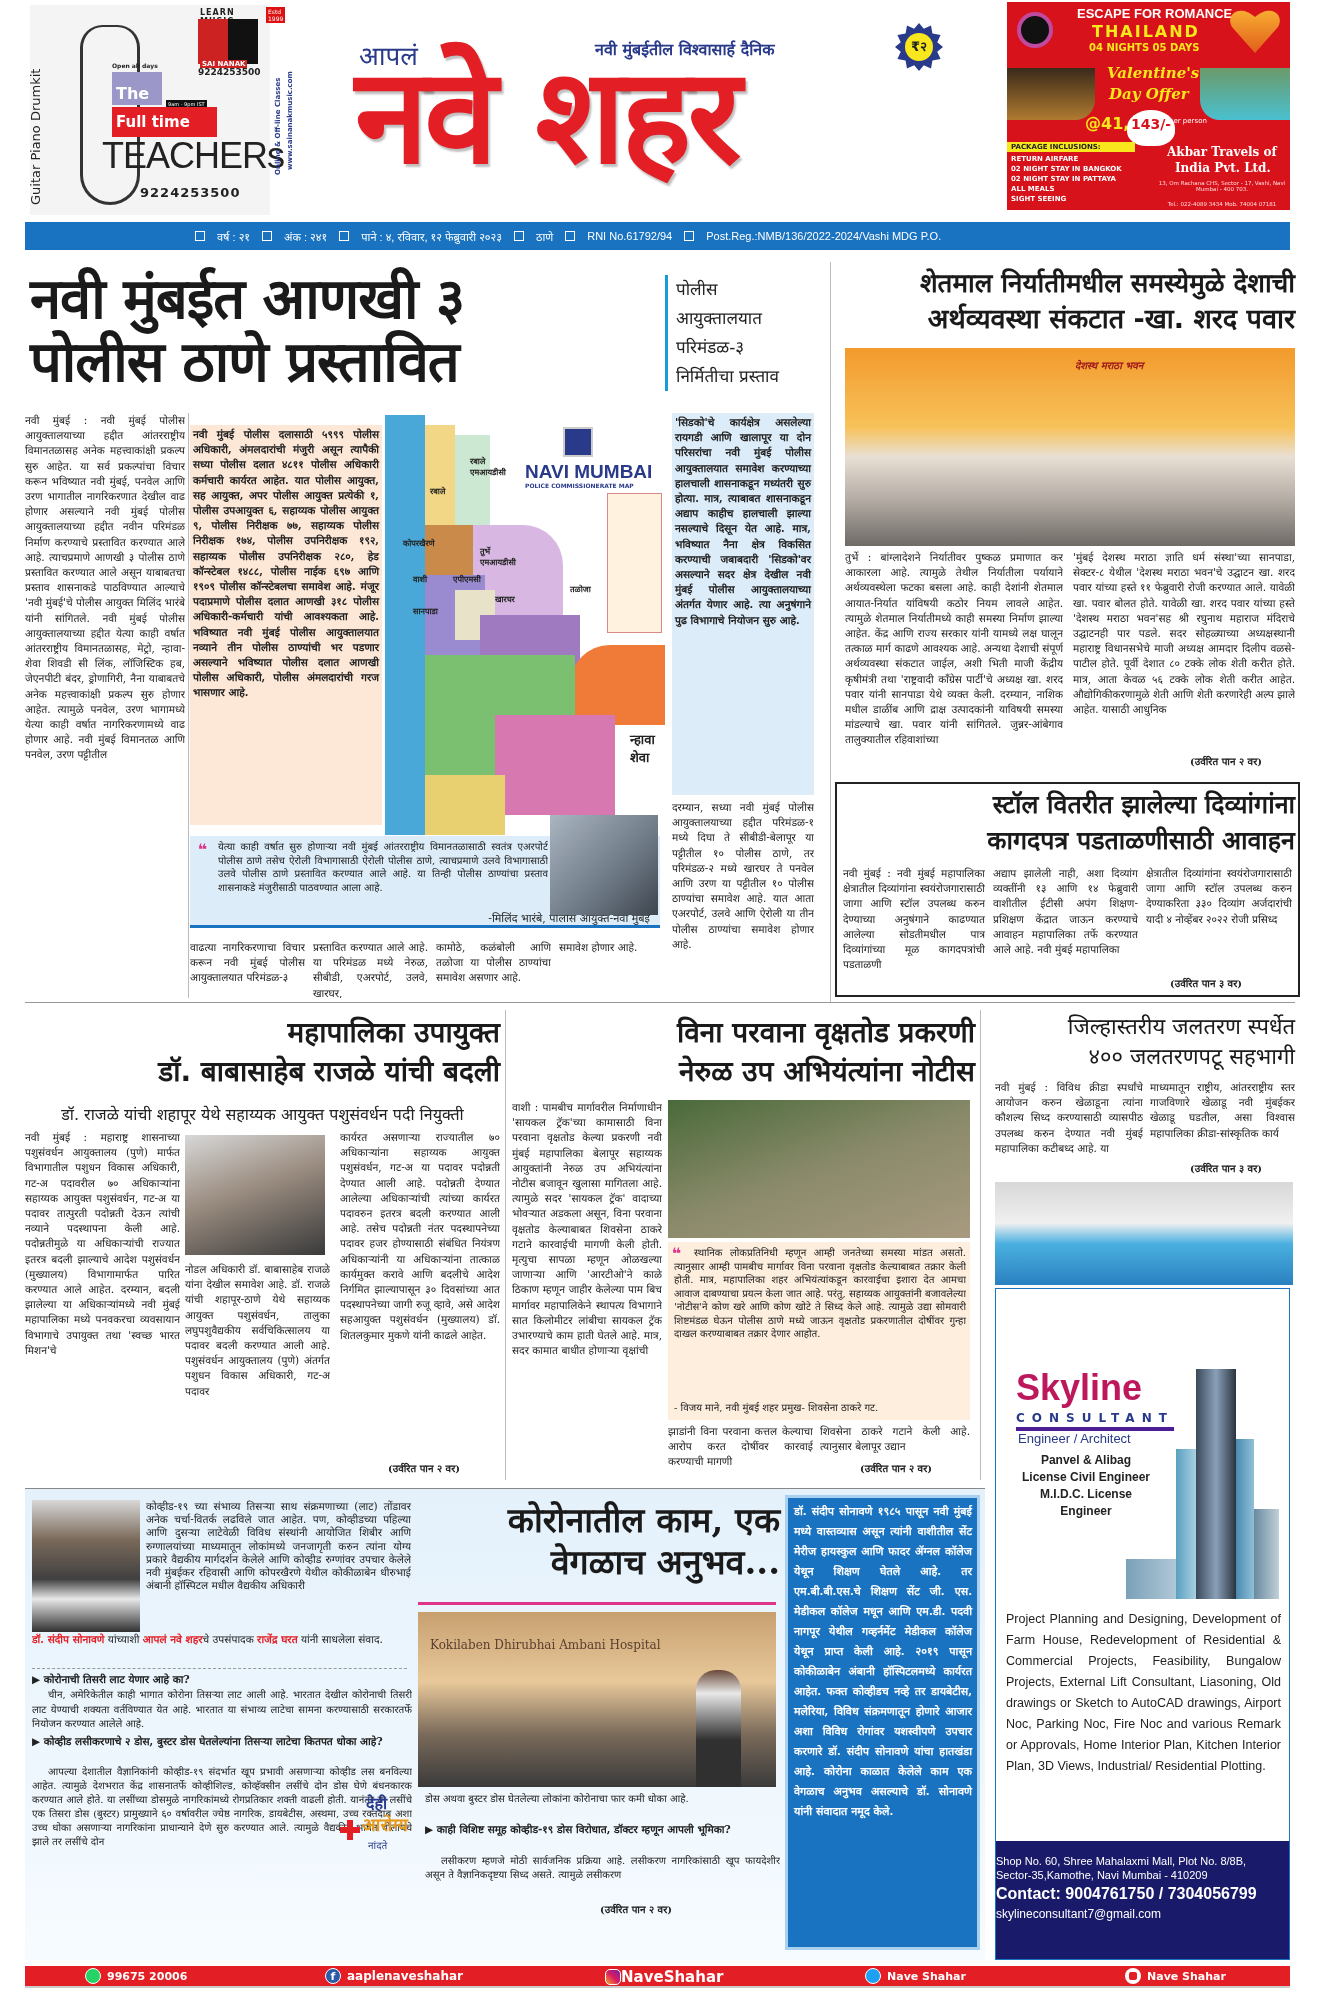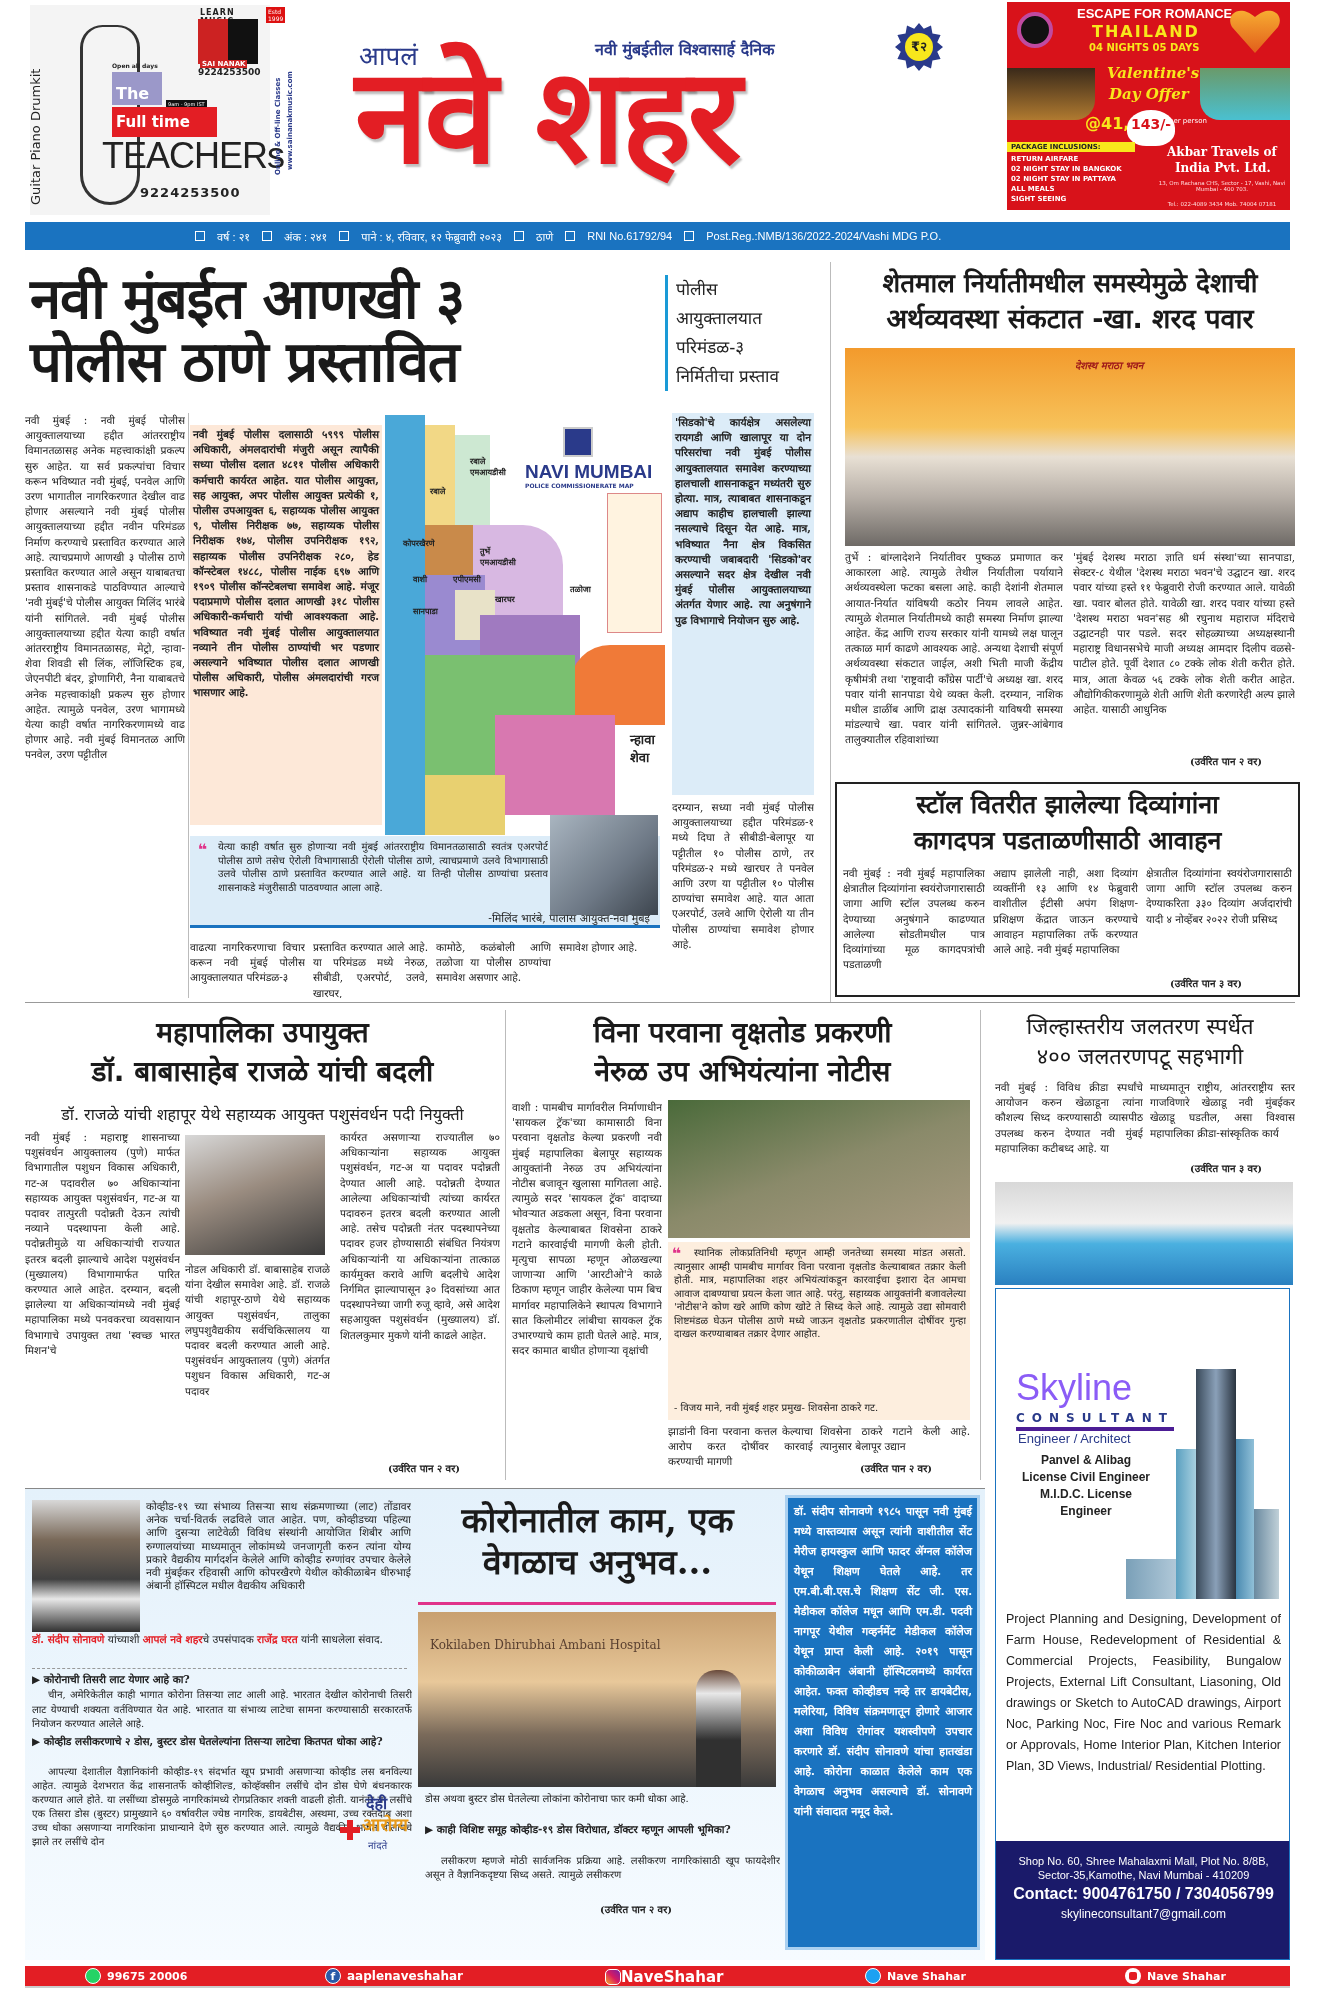--- a/index.html
+++ b/index.html
@@ -1,19 +1,19 @@
 <!DOCTYPE html>
 <html><head>
 <meta charset="utf-8">
 <style>
 *{box-sizing:border-box;margin:0;padding:0}
 body{width:1318px;height:1995px;background:#fff;font-family:"DejaVu Sans",sans-serif;color:#222;position:relative;overflow:hidden}
 .abs{position:absolute}
 .txt{font-family:"DejaVu Serif",serif;font-size:10.5px;line-height:15.2px;color:#222;text-align:justify;overflow:hidden}
-.hl{font-family:"DejaVu Sans",sans-serif;font-weight:bold;color:#1a1a1a;text-align:center;line-height:1.05}
+.hl{font-family:"DejaVu Sans",sans-serif;font-weight:bold;color:#1a1a1a;text-align:right;line-height:1.05}
 .photo{background:linear-gradient(135deg,#a9b5c0,#6d7885 60%,#3d454e)}
 .rule-v{background:#bbb;width:1px}
 </style>
 </head>
 <body>
 
 <div class="abs" style="left:30px;top:5px;width:240px;height:210px;background:#f4f4f4;">
   <div class="abs" style="left:-2px;top:100px;width:190px;transform:rotate(-90deg);transform-origin:0 0;top:200px;font-size:13px;color:#222;">Guitar  Piano  Drumkit</div>
   <div class="abs" style="left:50px;top:20px;width:60px;height:180px;border:3px solid #333;border-radius:30px 30px 40px 40px;border-top-width:2px;"></div>
   <div class="abs" style="left:170px;top:3px;font-size:8px;font-weight:bold;letter-spacing:1px;">LEARN MUSIC</div>
@@ -181,34 +181,34 @@
 <div class="abs rule-v" style="left:980px;top:1010px;height:470px;"></div>
 
 <div class="abs hl" style="left:985px;top:1015px;width:310px;font-size:22px;font-weight:normal;font-family:'DejaVu Serif',serif;">जिल्हास्तरीय जलतरण स्पर्धेत</div>
 <div class="abs hl" style="left:985px;top:1045px;width:310px;font-size:22px;font-weight:normal;font-family:'DejaVu Serif',serif;">४०० जलतरणपटू सहभागी</div>
 <div class="abs txt" style="left:995px;top:1080px;width:148px;height:100px;">नवी मुंबई : विविध क्रीडा स्पर्धांचे आयोजन करुन खेळाडूना त्यांना कौशल्य सिध्द करण्यासाठी व्यासपीठ उपलब्ध करुन देण्यात नवी मुंबई महापालिका कटीबध्द आहे. या</div>
 <div class="abs txt" style="left:1150px;top:1080px;width:145px;height:78px;">माध्यमातून राष्ट्रीय, आंतरराष्ट्रीय स्तर गाजविणारे खेळाडू नवी मुंबईकर खेळाडू घडतील, असा विश्वास महापालिका क्रीडा-सांस्कृतिक कार्य</div>
 <div class="abs" style="left:1190px;top:1161px;font-size:10px;font-weight:bold;font-family:'DejaVu Serif',serif;">(उर्वरित पान ३ वर)</div>
 <div class="abs photo" style="left:995px;top:1182px;width:298px;height:103px;background:linear-gradient(180deg,#d8d8d8 0%,#f0f0f0 40%,#4ab0e0 60%,#2a80c0 100%);"></div>
 
 <div class="abs" style="left:995px;top:1288px;width:295px;height:672px;border:1px solid #1a73c0;background:#fff;overflow:hidden;">
-  <div class="abs" style="left:20px;top:78px;font-size:36px;font-weight:normal;color:#8b5cf6;font-family:'Liberation Sans',sans-serif;">Skyline</div>
+  <div class="abs" style="left:20px;top:78px;font-size:36px;font-weight:bold;color:#be185d;font-family:'Liberation Sans',sans-serif;">Skyline</div>
   <div class="abs" style="left:20px;top:122px;font-size:12px;font-weight:bold;color:#2a3a8a;letter-spacing:7px;border-bottom:4px solid #4c1d95;padding-bottom:2px;">CONSULTANT</div>
   <div class="abs" style="left:22px;top:142px;font-size:13px;color:#2a3a8a;font-family:'Liberation Sans',sans-serif;">Engineer / Architect</div>
   <div class="abs" style="left:10px;top:164px;width:160px;text-align:center;font-size:12px;font-weight:bold;font-family:'Liberation Sans',sans-serif;">Panvel &amp; Alibag</div>
   <div class="abs" style="left:10px;top:181px;width:160px;text-align:center;font-size:12px;font-weight:bold;font-family:'Liberation Sans',sans-serif;">License Civil Engineer</div>
   <div class="abs" style="left:10px;top:198px;width:160px;text-align:center;font-size:12px;font-weight:bold;font-family:'Liberation Sans',sans-serif;">M.I.D.C. License</div>
   <div class="abs" style="left:10px;top:215px;width:160px;text-align:center;font-size:12px;font-weight:bold;font-family:'Liberation Sans',sans-serif;">Engineer</div>
   <div class="abs" style="left:200px;top:80px;width:40px;height:230px;background:linear-gradient(90deg,#3a4a5a,#8aa0b8,#2a3440);"></div>
   <div class="abs" style="left:180px;top:160px;width:20px;height:150px;background:linear-gradient(90deg,#5aa0c0,#a8d0e0);"></div>
   <div class="abs" style="left:240px;top:150px;width:18px;height:160px;background:linear-gradient(90deg,#4a8ab0,#90c0d8);"></div>
   <div class="abs" style="left:258px;top:220px;width:25px;height:90px;background:linear-gradient(90deg,#6a8aa0,#c0d0d8);"></div>
   <div class="abs" style="left:130px;top:270px;width:50px;height:40px;background:linear-gradient(90deg,#7aa0b8,#b0c8d8);"></div>
   <div class="abs" style="left:10px;top:320px;width:275px;font-size:12.5px;line-height:21px;text-align:justify;font-family:'Liberation Sans',sans-serif;color:#222;">Project Planning and Designing, Development of Farm House, Redevelopment of Residential &amp; Commercial Projects, Feasibility, Bungalow Projects, External Lift Consultant, Liasoning, Old drawings or Sketch to AutoCAD drawings, Airport Noc, Parking Noc, Fire Noc and various Remark or Approvals, Home Interior Plan, Kitchen Interior Plan, 3D Views, Industrial/ Residential Plotting.</div>
-  <div class="abs" style="left:0;top:552px;width:295px;height:120px;background:#1a1a6a;color:#fff;text-align:center;font-family:'Liberation Sans',sans-serif;">
+  <div class="abs" style="left:0;top:552px;width:295px;height:120px;background:#1a1a6a;color:#fff;text-align:left;font-family:'Liberation Sans',sans-serif;">
     <div style="font-size:11px;margin-top:14px;">Shop No. 60, Shree Mahalaxmi Mall, Plot No. 8/8B,</div>
     <div style="font-size:11px;margin-top:2px;">Sector-35,Kamothe, Navi Mumbai - 410209</div>
     <div style="font-size:16px;font-weight:bold;margin-top:4px;">Contact: 9004761750 / 7304056799</div>
     <div style="font-size:12px;margin-top:4px;">skylineconsultant7@gmail.com</div>
   </div>
 </div>
 
 <div class="abs" style="left:25px;top:1488px;width:960px;height:472px;background:linear-gradient(180deg,#e4f1fb,#f6fbff);border-top:1px solid #888;"></div>
 <div class="abs photo" style="left:32px;top:1500px;width:108px;height:132px;background:linear-gradient(180deg,#d8d8d8 0%,#7a6a5a 30%,#404040 60%,#e8e8e8 75%,#303030 100%);"></div>
 <div class="abs txt" style="left:146px;top:1500px;width:265px;height:132px;font-size:10.5px;line-height:13.2px;">

